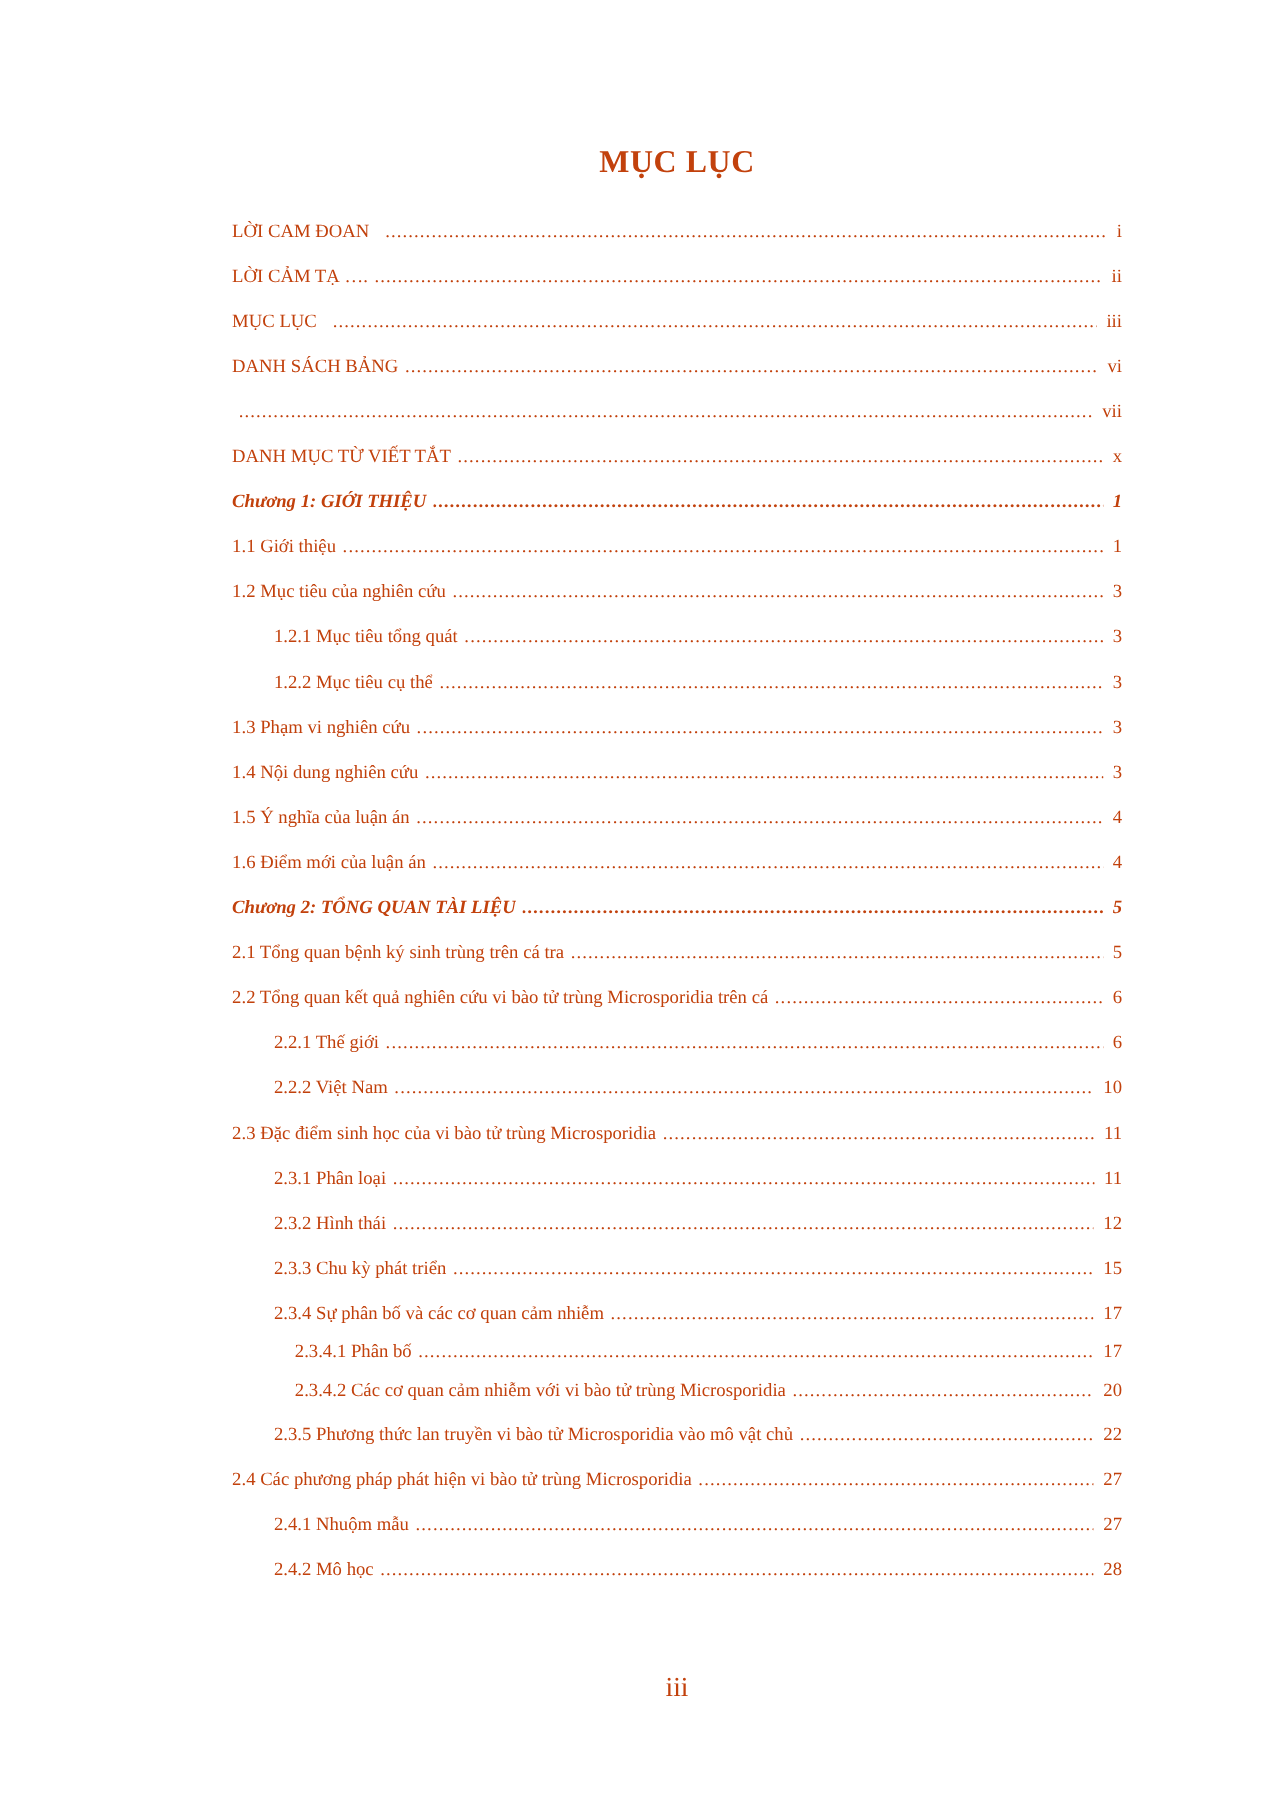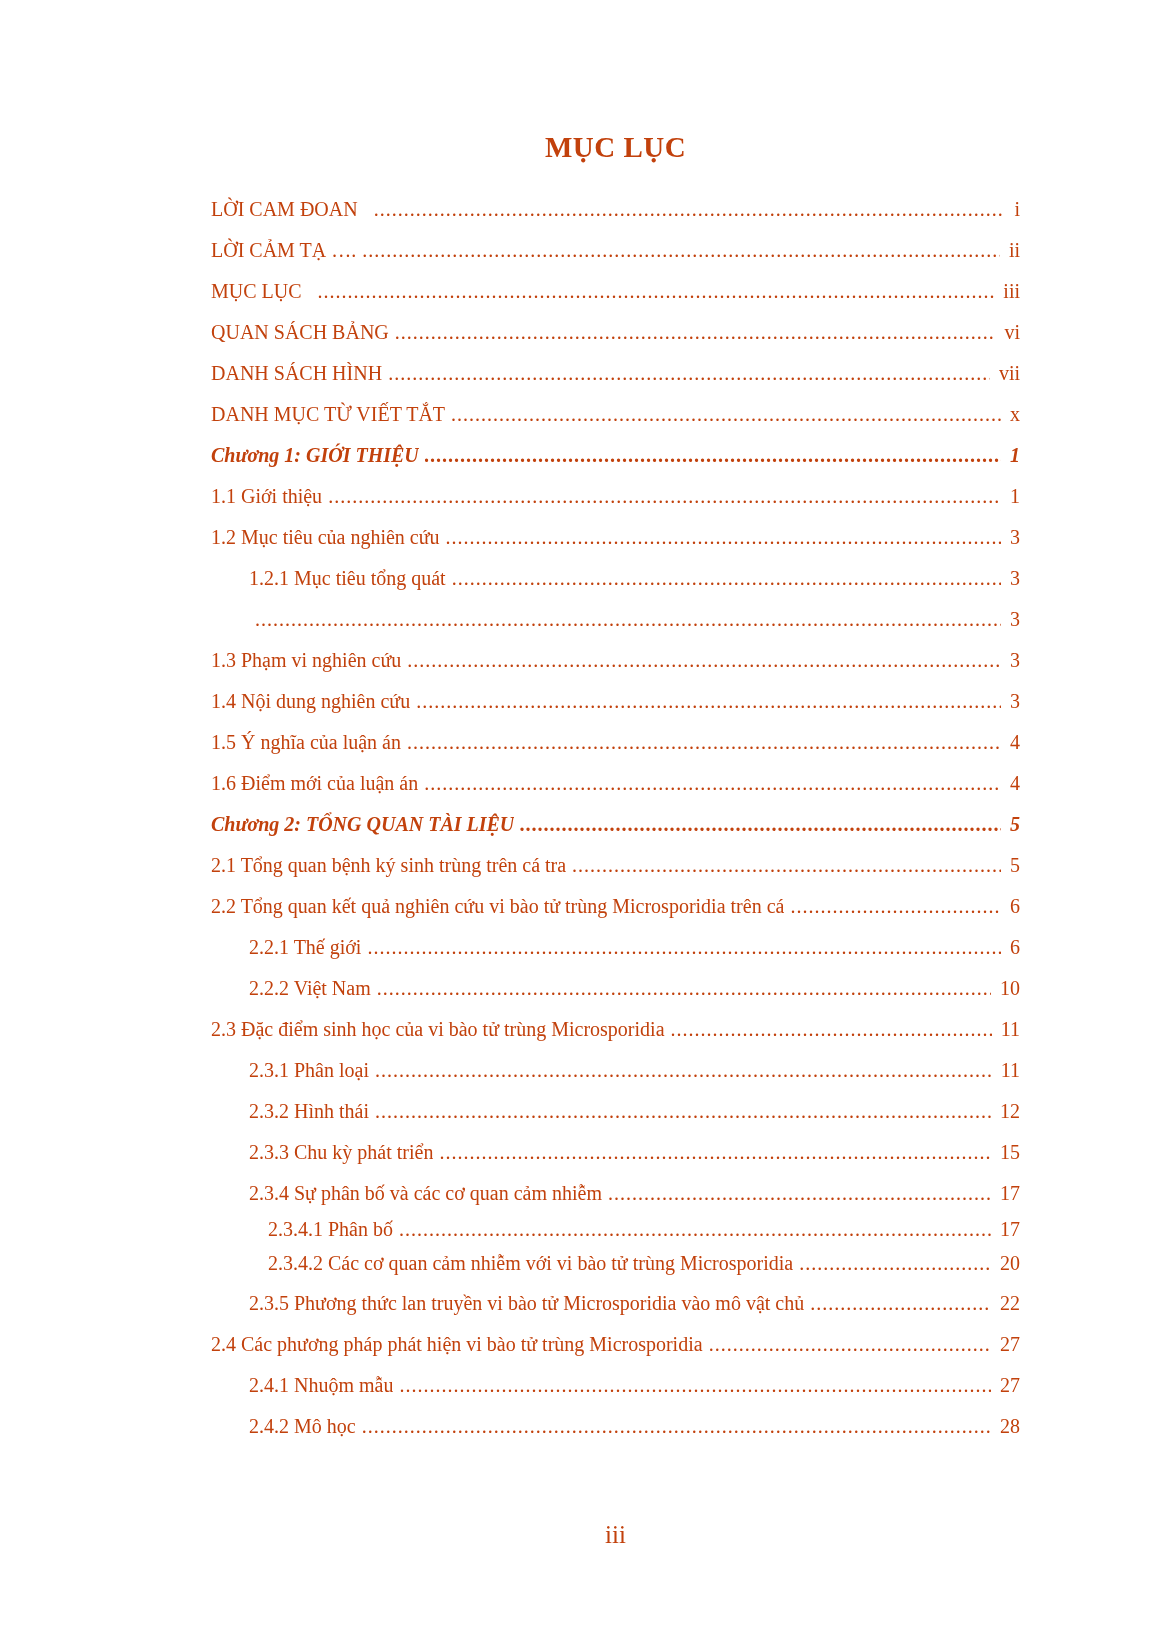--- a/index.html
+++ b/index.html
@@ -32,21 +32,21 @@
     margin: 0 0 24px 0;
   }
   .toc {
     width: 100%;
   }
   .toc-entry {
     display: flex;
     align-items: baseline;
     height: 41px;
     line-height: 41px;
-    font-size: 20px;
+    font-size: 17px;
     white-space: nowrap;
   }
   .toc-entry.level-1 { padding-left: 38px; }
   .toc-entry.level-2 { padding-left: 57px; }
   .toc-entry.bold { font-weight: bold; font-style: italic; }
   .toc-entry.tight { height: 30px; line-height: 30px; }
   .toc-entry.semi  { height: 39px; line-height: 39px; }
   .toc-label {
     flex: 0 1 auto;
     overflow: hidden;
@@ -95,26 +95,25 @@
     <span class="toc-label">LỜI CẢM TẠ ….</span>
     <span class="toc-leader"></span>
     <span class="toc-page">ii</span>
   </div>
         <div class="toc-entry level-0">
     <span class="toc-label">MỤC LỤC&nbsp;&nbsp;</span>
     <span class="toc-leader"></span>
     <span class="toc-page">iii</span>
   </div>
         <div class="toc-entry level-0">
-    <span class="toc-label">QUAN SÁCH BẢNG</span>
+    <span class="toc-label">DANH SÁCH BẢNG</span>
     <span class="toc-leader"></span>
     <span class="toc-page">vi</span>
   </div>
         <div class="toc-entry level-0">
-    <span class="toc-label">DANH SÁCH HÌNH</span>
     <span class="toc-leader"></span>
     <span class="toc-page">vii</span>
   </div>
         <div class="toc-entry level-0">
     <span class="toc-label">DANH MỤC TỪ VIẾT TẮT</span>
     <span class="toc-leader"></span>
     <span class="toc-page">x</span>
   </div>
         <div class="toc-entry level-0 bold">
     <span class="toc-label">Chương 1: GIỚI THIỆU</span>
@@ -130,20 +129,21 @@
     <span class="toc-label">1.2 Mục tiêu của nghiên cứu</span>
     <span class="toc-leader"></span>
     <span class="toc-page">3</span>
   </div>
         <div class="toc-entry level-1">
     <span class="toc-label">1.2.1 Mục tiêu tổng quát</span>
     <span class="toc-leader"></span>
     <span class="toc-page">3</span>
   </div>
         <div class="toc-entry level-1">
+    <span class="toc-label">1.2.2 Mục tiêu cụ thể</span>
     <span class="toc-leader"></span>
     <span class="toc-page">3</span>
   </div>
         <div class="toc-entry level-0">
     <span class="toc-label">1.3 Phạm vi nghiên cứu</span>
     <span class="toc-leader"></span>
     <span class="toc-page">3</span>
   </div>
         <div class="toc-entry level-0">
     <span class="toc-label">1.4 Nội dung nghiên cứu</span>

